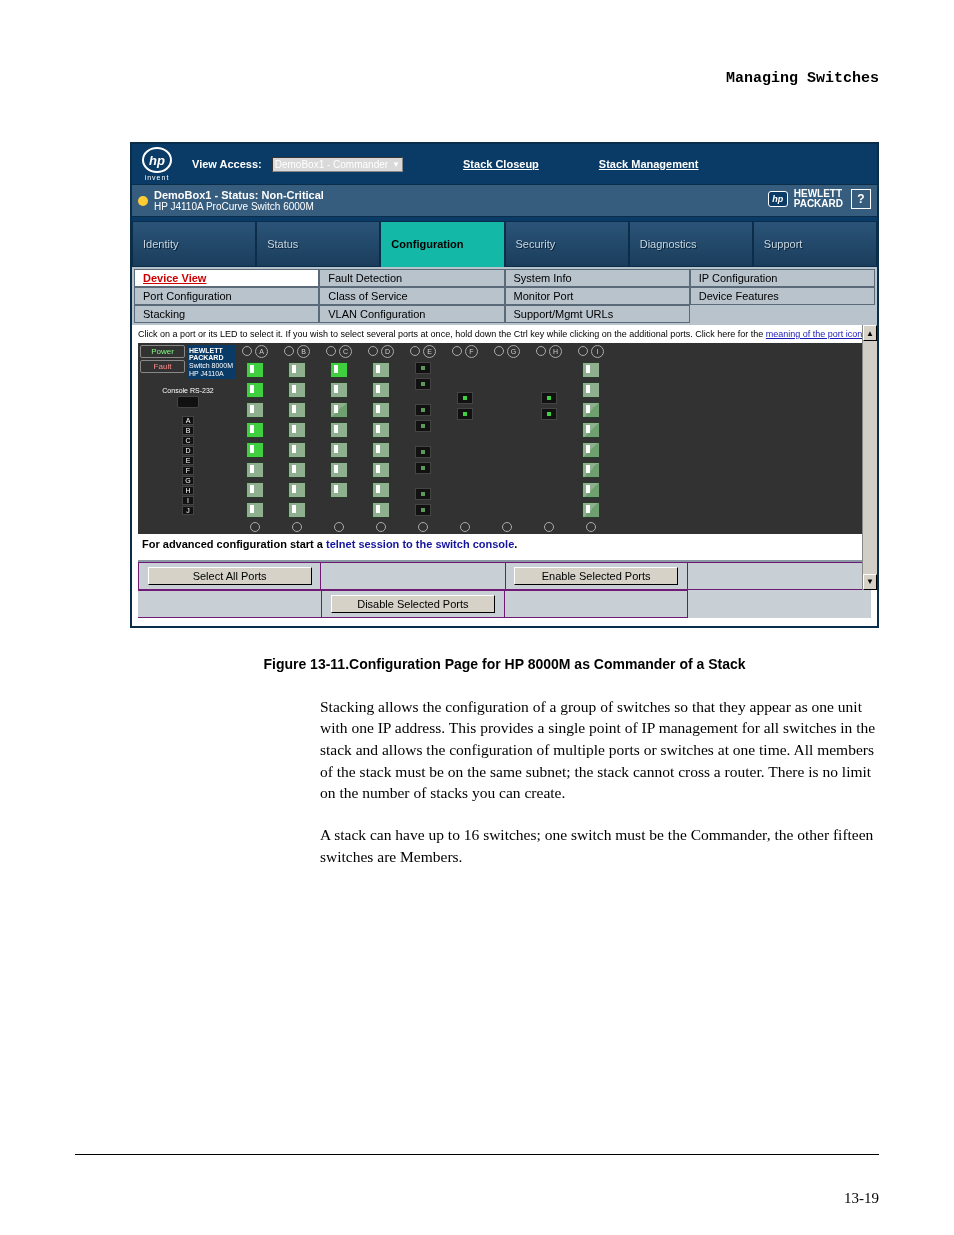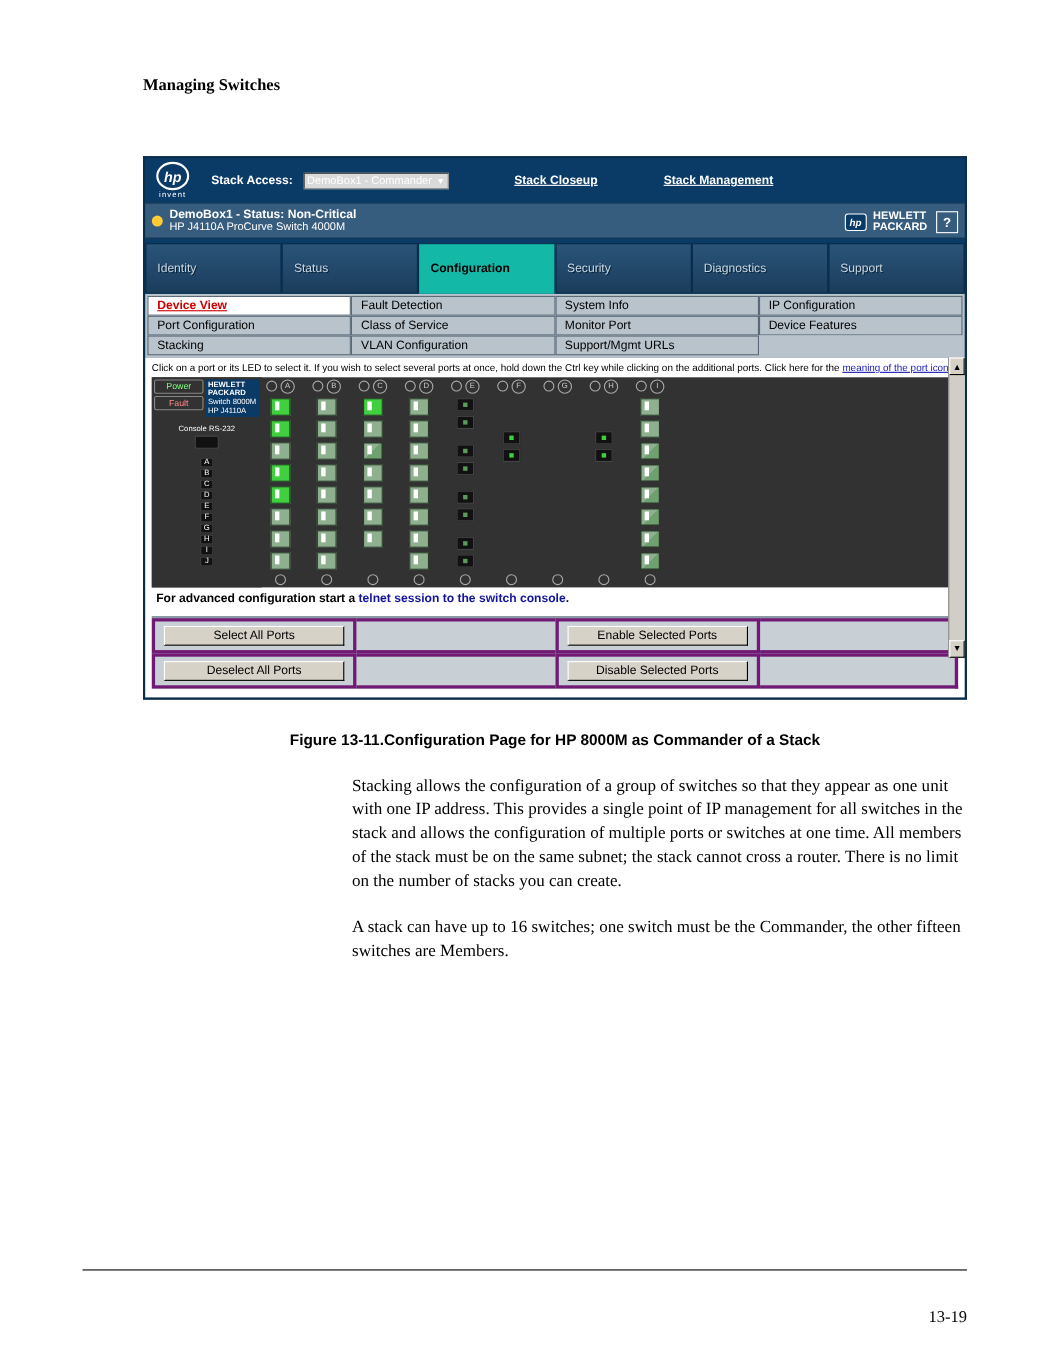--- a/index.html
+++ b/index.html
@@ -8,23 +8,23 @@
     background: #fff;
     color: #000;
     width: 954px;
     min-height: 1235px;
     position: relative;
   }
   .page {
     padding: 70px 75px 0 130px;
   }
   .doc-header {
-    text-align: left;
+    text-align: right;
     margin-bottom: 55px;
-    font-family: Liberation Serif, serif;
+    font-family: Liberation Mono, monospace;
   }
   .doc-header .line1 { font-weight: bold; font-size: 15px; }
   .doc-header .line2 { font-size: 14px; margin-top: 2px; }
 
   .callouts {
     position: relative;
     height: 55px;
     font-family: "Times New Roman", serif;
     font-size: 15px;
   }
@@ -111,21 +111,21 @@
   .stack-links { display: flex; gap: 60px; margin-left: 60px; }
   .stack-links a {
     color: #fff; text-decoration: underline;
     font-weight: bold; font-size: 11px; cursor: pointer;
   }
 
   .status-bar {
     background: #375d7e;
     color: #fff;
     display: flex;
-    align-items: flex-end;
+    align-items: flex-start;
     justify-content: space-between;
     padding: 4px 6px;
     border-top: 1px solid #0a2d4a;
     border-bottom: 1px solid #0a2d4a;
   }
   .status-left { display: flex; align-items: center; gap: 6px; font-size: 10px; }
   .led {
     width: 10px; height: 10px;
     border-radius: 50%;
     background: #ffcc33;
@@ -293,21 +293,21 @@
   .adv-text a { color: #14149e; font-weight:bold; }
 
   .btn-grid {
     display: grid;
     grid-template-columns: 1fr 1fr 1fr 1fr;
     border-top: 2px solid #8a98a4;
     background: #c8d0d6;
   }
   .btn-cell {
     padding: 4px 8px;
-    border: 3px solid #701a75;
+    border: 1px solid #701a75;
     font-size: 11px;
     text-align: center;
   }
   .win-btn {
     display:inline-block;
     border:1px solid #000;
     border-top-color:#fff; border-left-color:#fff;
     background:#d6d2c8;
     padding: 2px 16px;
     font-size: 11px;
@@ -364,37 +364,37 @@
   </div>
 
 
   <div class="shot">
 
     <div class="stack-bar">
       <div class="hp-logo">
         <div class="hp-circle">hp</div>
         <div class="hp-invent">invent</div>
       </div>
-      <span class="stack-access">Stack Access:</span>
+      <span class="stack-access">View Access:</span>
       <span class="stack-select">
         <span>DemoBox1 - Commander</span>
         <span class="tri">▼</span>
       </span>
       <div class="stack-links">
         <a>Stack Closeup</a>
         <a>Stack Management</a>
       </div>
     </div>
 
     <div class="status-bar">
       <div class="status-left">
         <span class="led"></span>
         <div class="status-text">
           <div class="line-a">DemoBox1 - Status: Non-Critical</div>
-          <div class="line-b">HP J4110A ProCurve Switch 4000M</div>
+          <div class="line-b">HP J4110A ProCurve Switch 6000M</div>
         </div>
       </div>
       <div style="display:flex;align-items:center;">
         <div class="brand">
           <span class="minilogo">hp</span>
           <span class="bname" style="white-space:pre;">HEWLETT
 PACKARD</span>
         </div>
         <div class="helpbox">?</div>
       </div>
@@ -618,21 +618,20 @@
 
       <div class="adv-text">
         <span>For advanced configuration start a </span><a>telnet session to the switch console</a><span>.</span>
       </div>
 
       <div class="btn-grid">
         <div class="btn-cell"><span class="win-btn">Select All Ports</span></div>
         <div class="btn-cell" style="border-left:none;border-right:none;"></div>
         <div class="btn-cell"><span class="win-btn">Enable Selected Ports</span></div>
         <div class="btn-cell" style="border-left:none;"></div>
-        <div class="btn-cell"><span class="win-btn">Deselect All Ports</span></div>
         <div class="btn-cell" style="border-left:none;border-right:none;"></div>
         <div class="btn-cell"><span class="win-btn">Disable Selected Ports</span></div>
         <div class="btn-cell" style="border-left:none;"></div>
       </div>
     </div>
   </div>
 
   <div class="fig-caption">Figure 13-11.Configuration Page for HP 8000M as Commander of a Stack</div>
 
   <p class="body-text">Stacking allows the configuration of a group of switches so that they appear as one unit with one IP address. This provides a single point of IP management for all switches in the stack and allows the configuration of multiple ports or switches at one time. All members of the stack must be on the same subnet; the stack cannot cross a router. There is no limit on the number of stacks you can create.</p>

